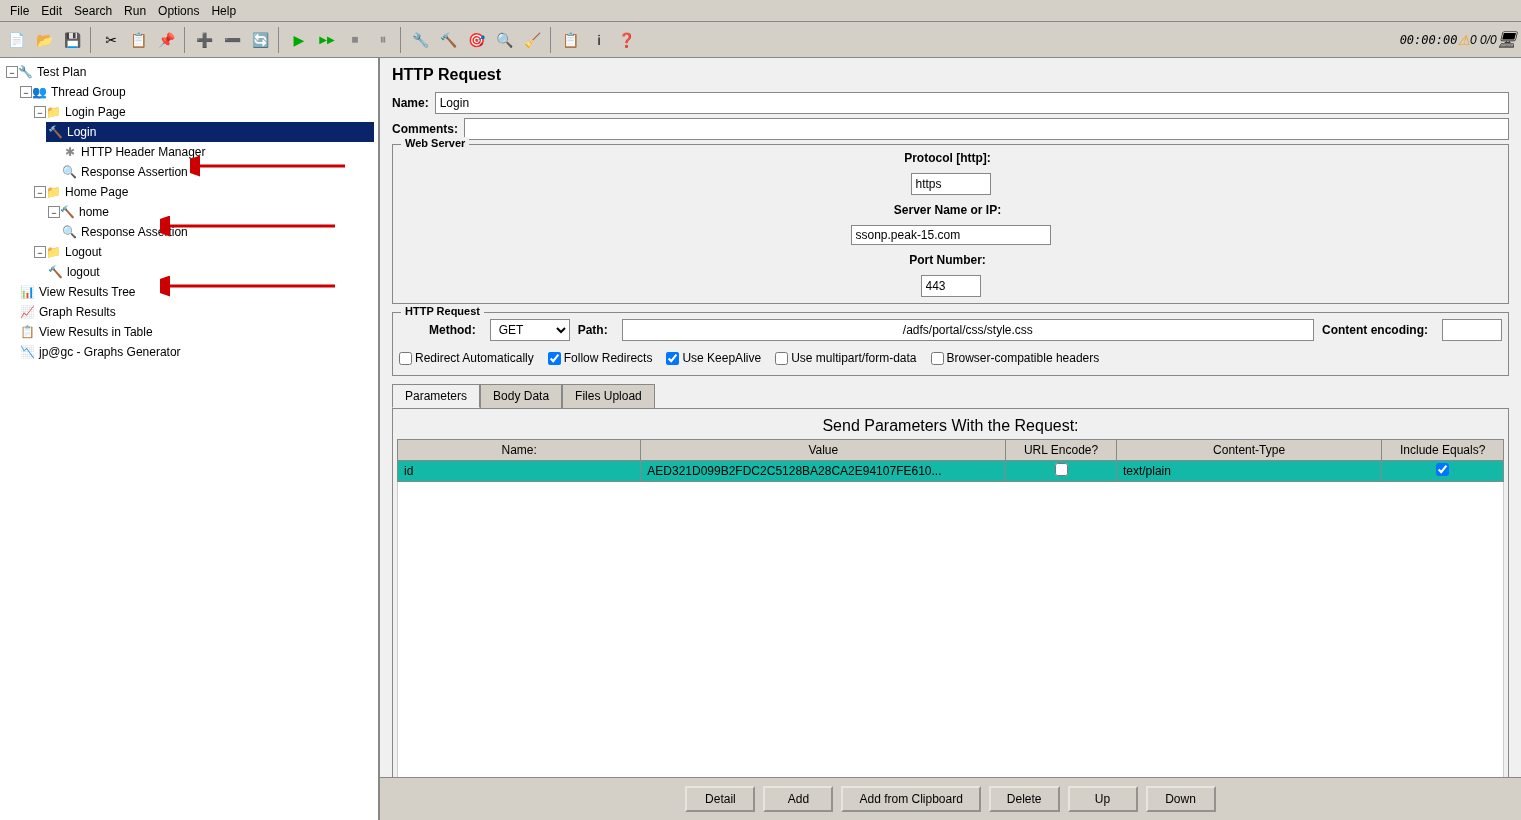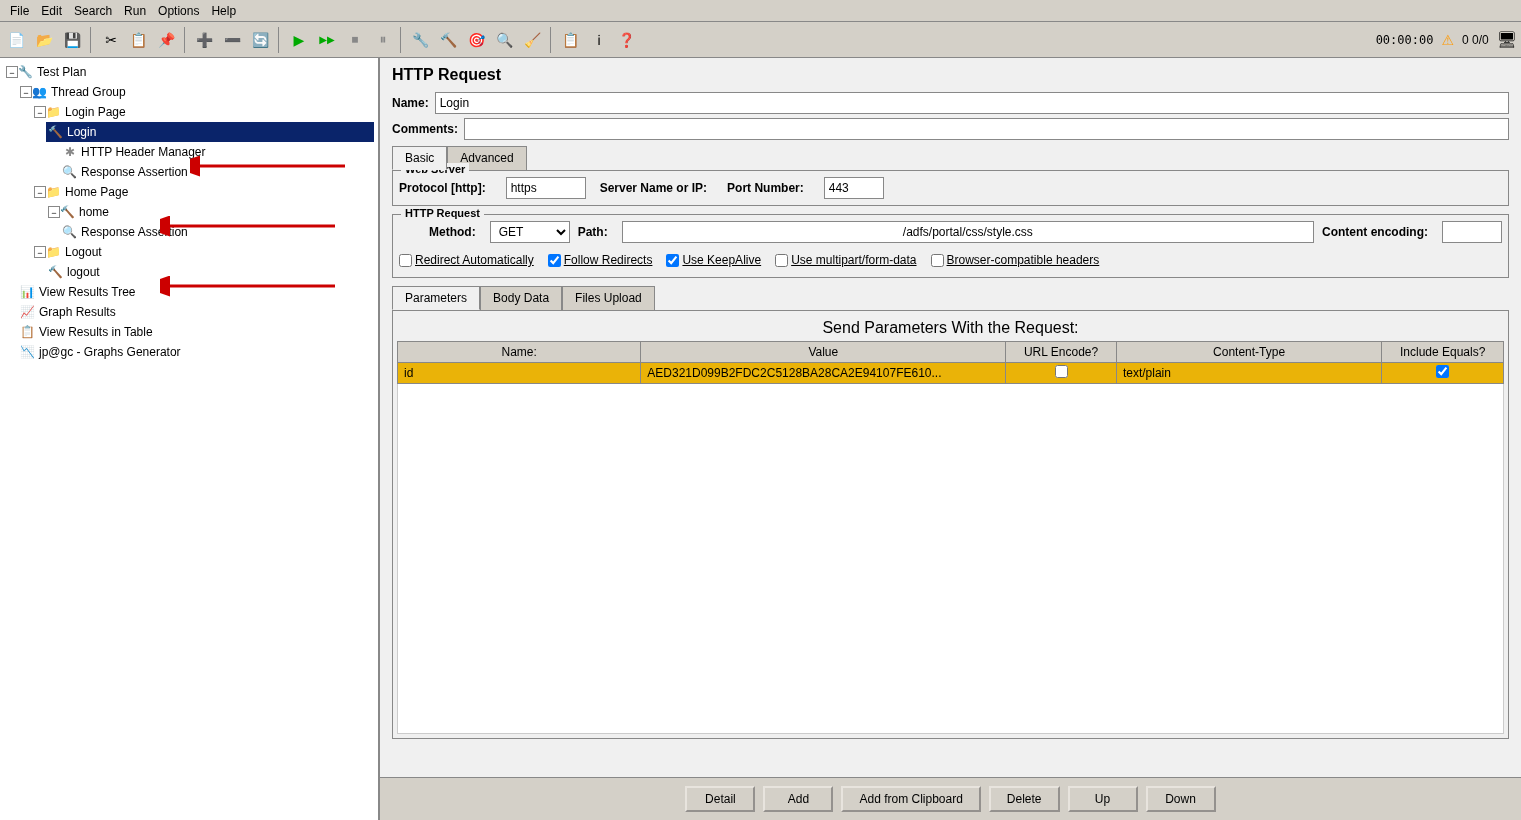--- a/index.html
+++ b/index.html
@@ -39,22 +39,22 @@
       display: flex;
       align-items: center;
       justify-content: center;
       font-size: 14px;
     }
     .toolbar-separator { width: 4px; height: 26px; border-left: 1px solid #888; margin: 0 2px; }
     .toolbar-right {
       margin-left: auto;
       display: flex;
       align-items: center;
-      gap: 8px;
-      font-size: 12px;
+      font-size: 12px;
+      font-style: italic;
     }
 
     
     .main-layout {
       display: flex;
       height: calc(100vh - 58px);
     }
 
     
     .left-panel {
@@ -154,21 +154,20 @@
       border-bottom: 1px solid #f0f0f0;
       z-index: 1;
     }
 
     
     .check-row {
       display: flex;
       align-items: center;
       gap: 14px;
       padding: 4px 0;
-      text-decoration: underline;
     }
     .check-item {
       display: flex;
       align-items: center;
       gap: 3px;
       font-size: 12px;
     }
 
     
     .params-table {
@@ -179,21 +178,21 @@
     .params-table th {
       background: #d4d0c8;
       border: 1px solid #888;
       padding: 3px 6px;
       text-align: center;
       font-weight: normal;
     }
     .params-table td {
       border: 1px solid #888;
       padding: 2px 6px;
-      background: #eab308;
+      background: #14b8a6;
     }
     .params-table td.checkbox-cell {
       text-align: center;
     }
     .btn {
       padding: 4px 16px;
       background: #d4d0c8;
       border: 2px outset #e8e4de;
       cursor: pointer;
       font-size: 12px;
@@ -418,31 +417,28 @@
       <div class="form-row">
         <span class="form-label">Name:</span>
         <input class="form-input form-input-full" type="text" value="Login" style="">
       </div>
 
       <div class="form-row">
         <span class="form-label">Comments:</span>
         <input class="form-input form-input-full" type="text" value="" style="">
       </div>
 
-      <div class="tabs-bar" style="margin-top:6px;">
-        <div class="tab active">Basic</div>
-        <div class="tab">Advanced</div>
-      </div>
 
       <div class="section-box">
         <span class="section-label">Web Server</span>
-        <div style="display:flex; align-items:center; gap:14px; flex-wrap:wrap;">
+        <div style="display:flex; align-items:center; gap:8px; flex-wrap:wrap;flex-direction:column;">
           <span class="form-label">Protocol [http]:</span>
           <input class="form-input" type="text" value="https" style="width: 80px;">
           <span class="form-label">Server Name or IP:</span>
+          <input class="form-input" type="text" value="ssonp.peak-15.com" style="flex: 1 1 0%; min-width: 200px;">
           <span class="form-label">Port Number:</span>
           <input class="form-input" type="text" value="443" style="width: 60px;">
         </div>
       </div>
 
       <div class="section-box">
         <span class="section-label">HTTP Request</span>
         <div style="display:flex; align-items:center; gap:8px; margin-bottom:6px;margin-left:30px;">
           <span class="form-label">Method:</span>
           <select class="form-input" style="width:80px;">

